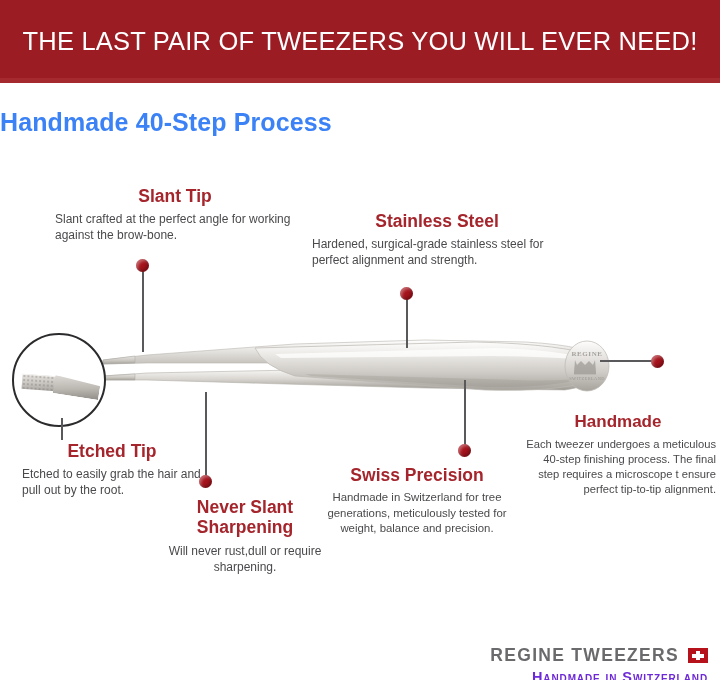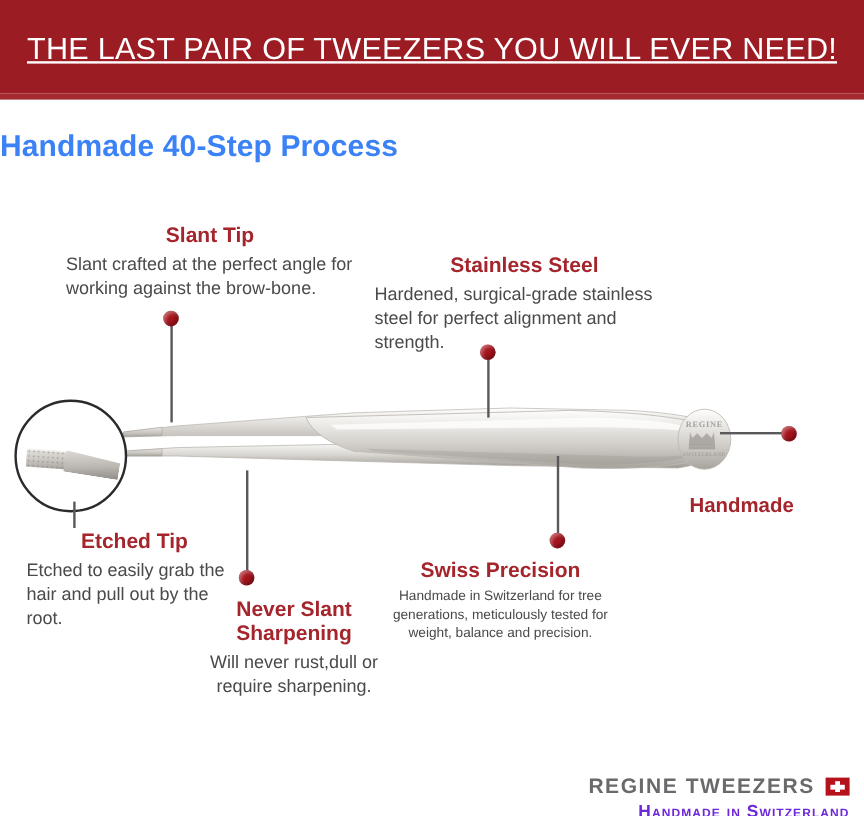--- a/index.html
+++ b/index.html
@@ -34,21 +34,20 @@
   .banner-title {
     position: absolute;
     left: 0; top: 27px;
     width: 720px;
     text-align: center;
     color: #ffffff;
     font-size: 25.5px;
     font-weight: 400;
     letter-spacing: 0.2px;
     white-space: nowrap;
-    text-decoration: underline;
   }
 
   
   .section-title {
     position: absolute;
     left: 0; top: 108px;
     width: 720px;
     text-align: left;
     color: #3b82f6;
     font-size: 25px;
@@ -62,21 +61,21 @@
     margin: 0 0 5px 0;
     color: #a5252c;
     font-weight: 700;
     font-size: 17.5px;
     line-height: 1.16;
     text-align: center;
   }
   .callout p {
     margin: 0;
     color: #4a4a4d;
-    font-size: 15px;
+    font-size: 12px;
     line-height: 1.34;
   }
 
   #callout-slant-tip  { left: 55px;  top: 186px; width: 240px; text-align: left; }
   #callout-stainless  { left: 312px; top: 211px; width: 250px; text-align: left; }
   #callout-handmade   { left: 520px; top: 388px; width: 196px; text-align: right; }
   #callout-handmade h3 { font-size: 17px; margin-top: 24px; }
   #callout-handmade p  { font-size: 11.2px; }
   #callout-etched     { left: 22px;  top: 441px; width: 180px; text-align: left; }
   #callout-never      { left: 160px; top: 497px; width: 170px; text-align: center; }
@@ -277,20 +276,21 @@
 
 <div class="callout" id="callout-stainless">
   <h3>Stainless Steel</h3>
   <p>Hardened, surgical-grade stainless steel for perfect alignment and strength.</p>
 </div>
 
 <div class="callout" id="callout-handmade">
   <h3>
     <span>Handmade</span><br>
   </h3>
+  <p>Each tweezer undergoes a meticulous 40-step finishing process. The final step requires a microscope t ensure perfect tip-to-tip alignment.</p>
 </div>
 
 <div class="callout" id="callout-etched">
   <h3>Etched Tip</h3>
   <p>Etched to easily grab the hair and pull out by the root.</p>
 </div>
 
 <div class="callout" id="callout-never">
   <h3>
     <span>Never Slant</span><br>

